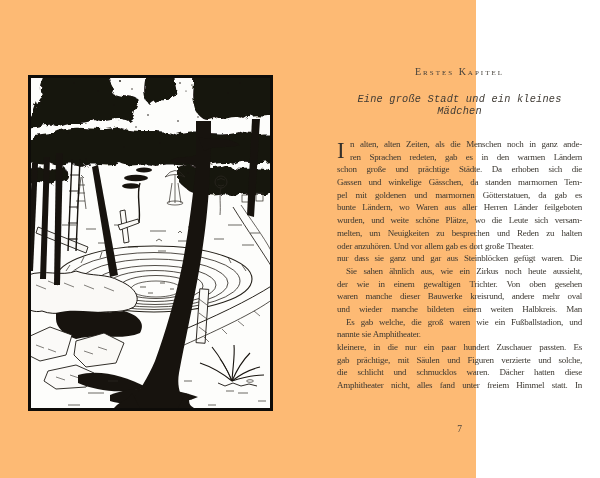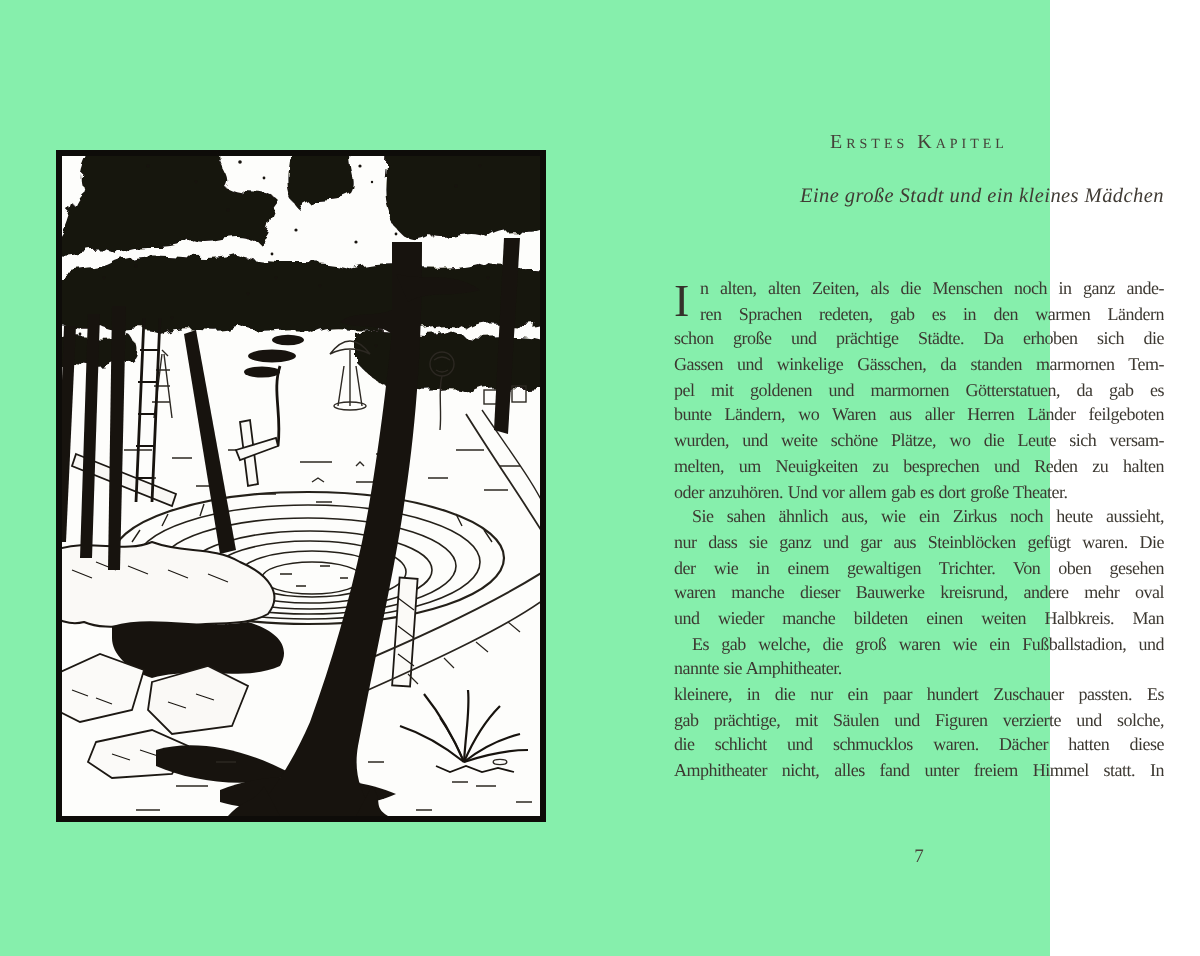--- a/index.html
+++ b/index.html
@@ -1,29 +1,29 @@
 <!DOCTYPE html>
 <html><head>
 <meta charset="utf-8">
 <style>
   html,body{margin:0;padding:0;background:#ffffff;}
   body{width:600px;height:478px;overflow:hidden;font-family:"Liberation Serif",serif;}
-  .spread{position:relative;width:525px;height:478px;background:#86efac;}
+  .spread{position:relative;width:476px;height:478px;background:#fdba74;}
 
   
   .page-left{position:absolute;left:0;top:0;width:300px;height:478px;}
   .illustration{position:absolute;left:28px;top:75px;width:245px;height:336px;margin:0;}
   .illustration svg{display:block;width:100%;height:100%;}
 
   
   .page-right{position:absolute;left:337px;top:0;width:245px;height:478px;color:#3c3831;}
   .chapter-heading{position:absolute;top:66px;left:0;width:100%;text-align:center;
     font-variant:small-caps;font-size:10px;letter-spacing:2px;color:#46413a;}
-  .chapter-subtitle{position:absolute;top:93px;left:0;width:100%;text-align:right;
-    font-style:italic;font-size:10.3px;letter-spacing:.2px;color:#403b34;}
+  .chapter-subtitle{position:absolute;top:93px;left:0;width:100%;text-align:center;
+    font-style:italic;font-size:10.3px;letter-spacing:.2px;color:#403b34;font-family:Liberation Mono, monospace;}
   .body-text{position:absolute;top:138px;left:0;width:245px;font-size:9px;
     line-height:12.7px;letter-spacing:-0.25px;word-spacing:.3px;color:#3c3831;}
   .line{text-align:justify;text-align-last:justify;height:12.7px;overflow:hidden;}
   .line.end{text-align-last:left;}
   .line.indent{text-indent:9px;}
   .dropcap{float:left;font-size:23px;line-height:23px;height:24px;width:9px;
     margin:1px 4px 0 0;color:#35312b;}
   .page-number{position:absolute;top:424px;left:0;width:100%;text-align:center;
     font-size:9.5px;color:#4a453d;}
 </style>
@@ -209,22 +209,22 @@
       <span class="dropcap">I</span>
       <div class="line">n alten, alten Zeiten, als die Menschen noch in ganz ande-</div>
       <div class="line">ren Sprachen redeten, gab es in den warmen Ländern</div>
       <div class="line">schon große und prächtige Städte. Da erhoben sich die</div>
       <div class="line">Gassen und winkelige Gässchen, da standen marmornen Tem-</div>
       <div class="line">pel mit goldenen und marmornen Götterstatuen, da gab es</div>
       <div class="line">bunte Ländern, wo Waren aus aller Herren Länder feilgeboten</div>
       <div class="line">wurden, und weite schöne Plätze, wo die Leute sich versam-</div>
       <div class="line">melten, um Neuigkeiten zu besprechen und Reden zu halten</div>
       <div class="line end">oder anzuhören. Und vor allem gab es dort große Theater.</div>
+      <div class="line">nur dass sie ganz und gar aus Steinblöcken gefügt waren. Die</div>
       <div class="line indent">Sie sahen ähnlich aus, wie ein Zirkus noch heute aussieht,</div>
-      <div class="line">nur dass sie ganz und gar aus Steinblöcken gefügt waren. Die</div>
       <div class="line">der wie in einem gewaltigen Trichter. Von oben gesehen</div>
       <div class="line">waren manche dieser Bauwerke kreisrund, andere mehr oval</div>
       <div class="line">und wieder manche bildeten einen weiten Halbkreis. Man</div>
       <div class="line indent">Es gab welche, die groß waren wie ein Fußballstadion, und</div>
       <div class="line end">nannte sie Amphitheater.</div>
       <div class="line">kleinere, in die nur ein paar hundert Zuschauer passten. Es</div>
       <div class="line">gab prächtige, mit Säulen und Figuren verzierte und solche,</div>
       <div class="line">die schlicht und schmucklos waren. Dächer hatten diese</div>
       <div class="line">Amphitheater nicht, alles fand unter freiem Himmel statt. In</div>
     </div>

